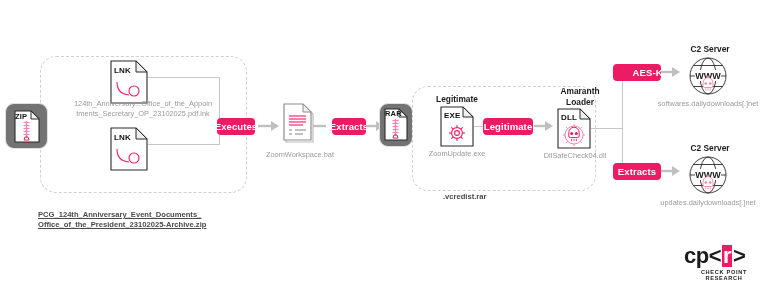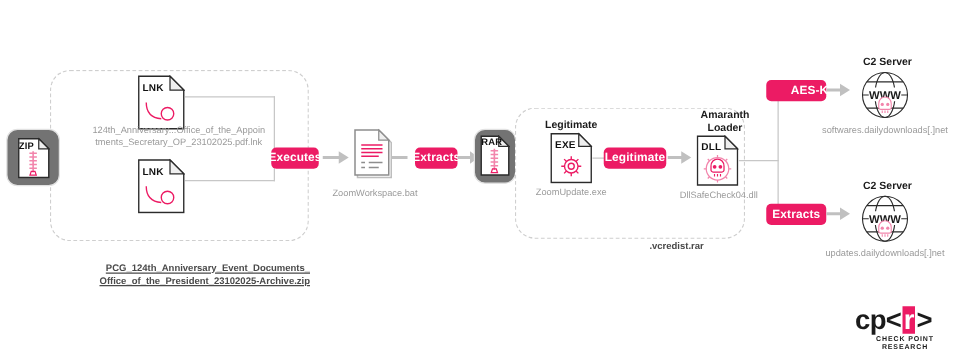--- a/index.html
+++ b/index.html
@@ -57,21 +57,21 @@
     font-size:7.4px;
     line-height:9.5px;
     text-align:center;
     white-space:pre-line;
   }
   .cap-dark{
     position:absolute;
     color:#4a4a4a;
     font-size:7.6px;
     line-height:10px;
-    text-align:right;
+    text-align:left;
     font-weight:bold;
     white-space:pre-line;
   }
   .title{
     position:absolute;
     color:#1b1b1b;
     font-size:8.4px;
     line-height:10.5px;
     text-align:center;
     font-weight:bold;

